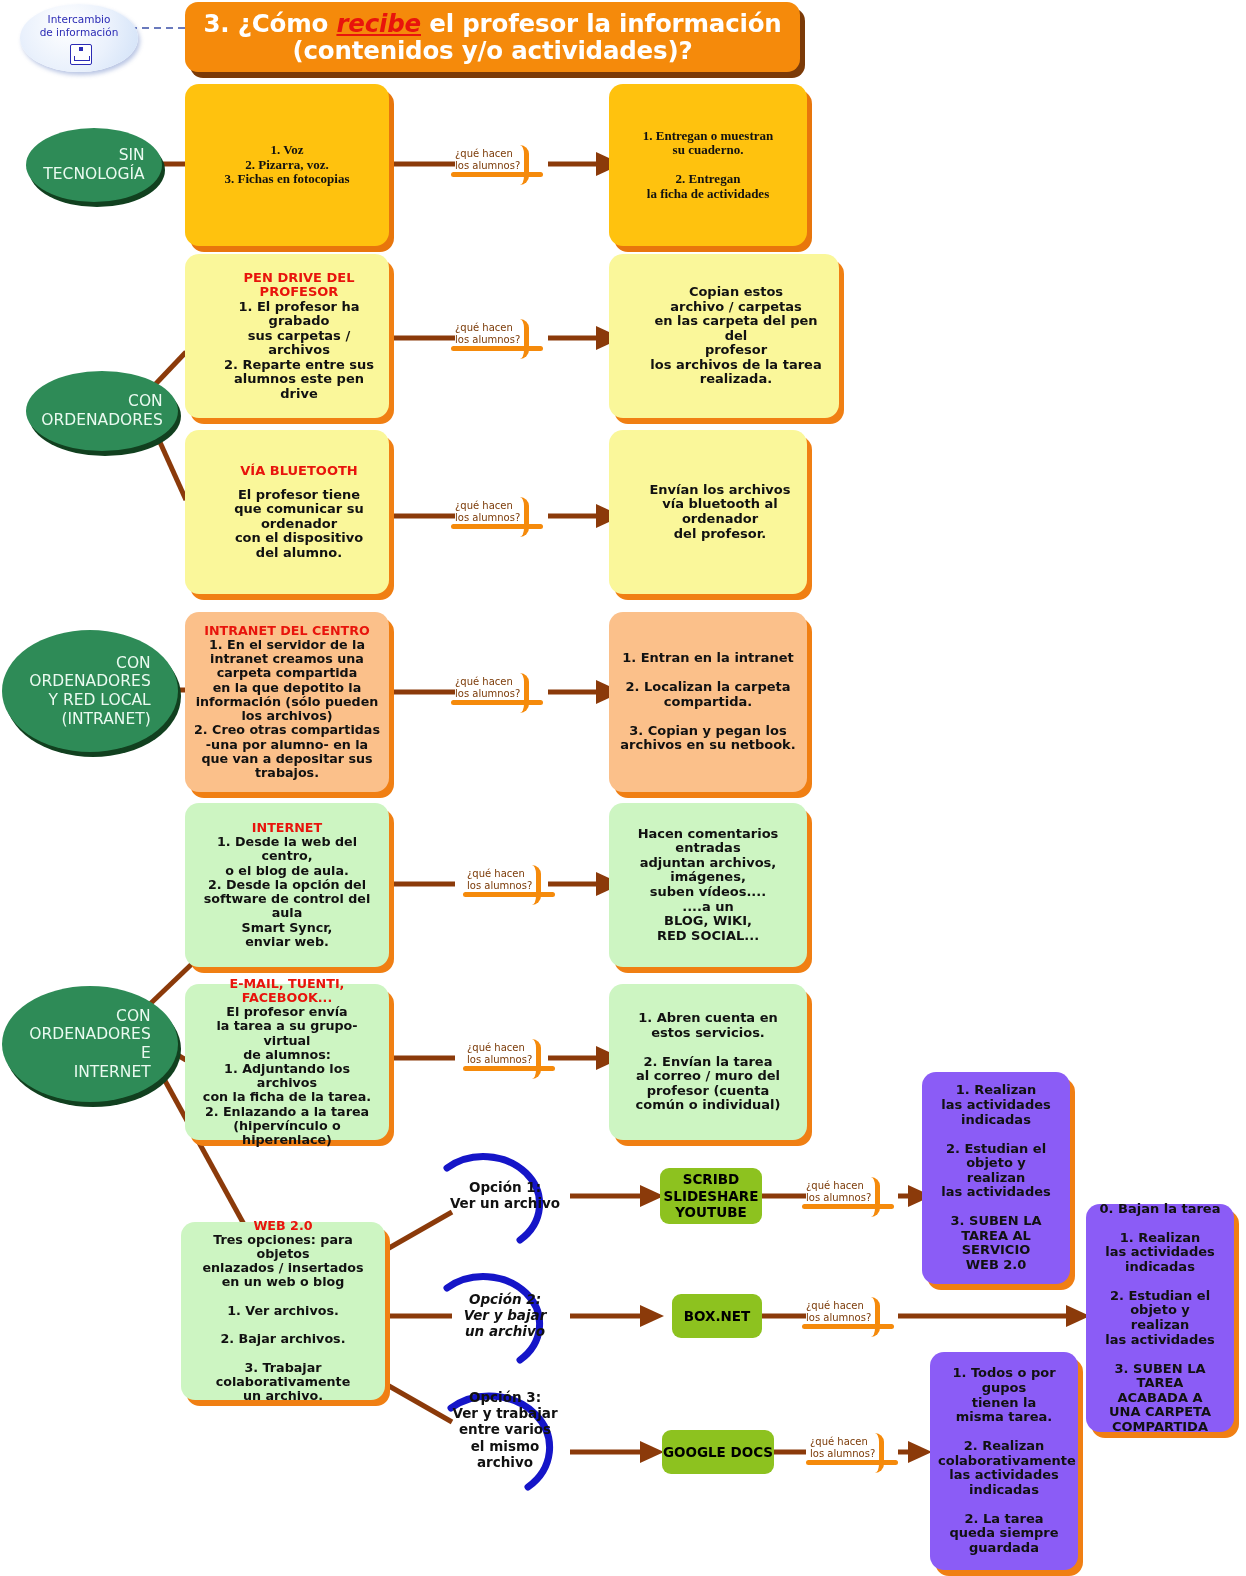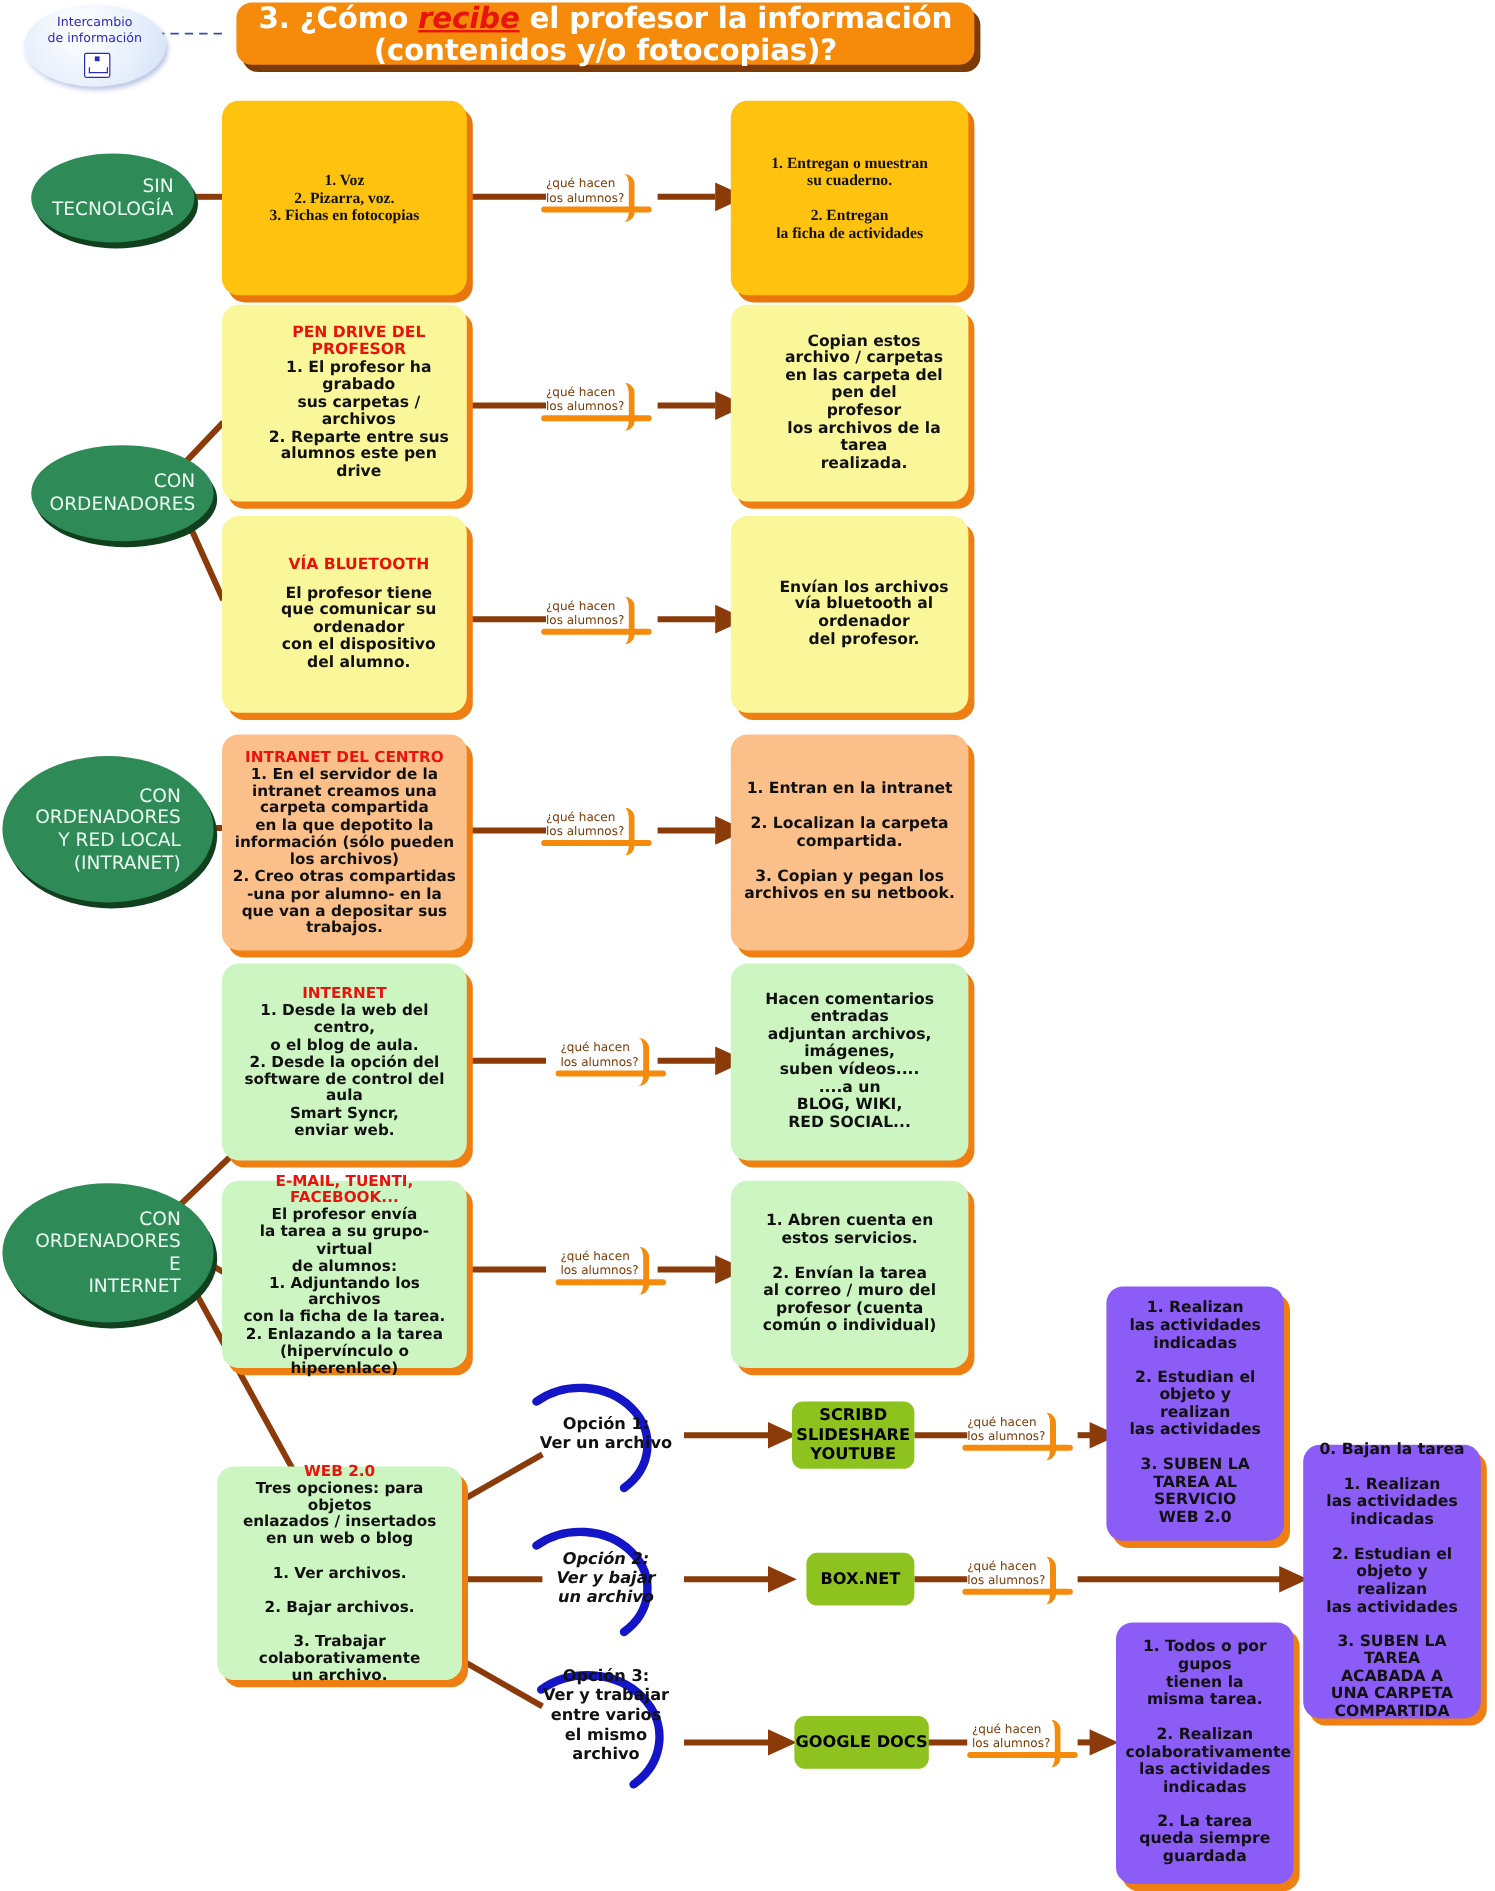--- a/index.html
+++ b/index.html
@@ -17,23 +17,23 @@
   .card.amber {background:#FFC20E;box-shadow:5px 6px 0 0 #E8760C;font-family:Liberation Serif, serif;}
   .card.lemon {background:#FAF79A;box-shadow:5px 6px 0 0 #F07F13;padding-left:32px;}
   .card.peach {background:#FBC08A;box-shadow:5px 6px 0 0 #F07F13;}
   .card.mint  {background:#CDF5C2;box-shadow:5px 6px 0 0 #F07F13;}
   .card.teal  {background:#8b5cf6;box-shadow:5px 6px 0 0 #F07F13;}
 
   .ttl{color:#E8140C;display:block;}
   .blank{display:block;height:.72em;}
 
   
-  .banner{position:absolute;left:185px;top:2px;width:615px;height:52px;
+  .banner{position:absolute;left:185px;top:2px;width:615px;height:70px;
           background:#F58A0B;border-radius:13px;box-shadow:5px 6px 0 0 #7B3A07;
-          display:flex;align-items:center;justify-content:center;z-index:4;margin-left:12px;}
+          display:flex;align-items:center;justify-content:center;z-index:4;}
   .banner .t{color:#ffffff;font-size:24.5px;font-weight:bold;text-align:center;
              line-height:1.12;letter-spacing:-.2px;}
   .banner .t u{color:#E8140C;font-style:italic;text-decoration:underline;}
 
   
   .logo{position:absolute;left:20px;top:4px;width:118px;height:72px;z-index:5;}
   .logo .el{position:absolute;left:0;top:0;width:118px;height:68px;border-radius:50%;
             background:radial-gradient(circle at 40% 32%,#ffffff 0%,#eaf1fc 52%,#cfe0f7 100%);
             box-shadow:2px 3px 4px rgba(90,120,190,.42);}
   .logo .lt{position:absolute;left:0;top:9px;width:118px;text-align:center;
@@ -145,21 +145,21 @@
     <div class="lt">
       <span>Intercambio</span><br>
       <span>de información</span>
     </div>
     <div class="ico"></div>
   </div>
 
   <div class="banner">
     <div class="t">
       <span>3. ¿Cómo </span><u>recibe</u><span>  el profesor la información</span><br>
-      <span>(contenidos y/o fotocopias)?</span>
+      <span>(contenidos y/o actividades)?</span>
     </div>
   </div>
 
   <div class="ell" style="left:26px;top:128px;width:136px;height:74px;font-size:15.5px;">
     <span>SIN<br>TECNOLOGÍA</span>
   </div>
   <div class="ell" style="left:26px;top:371px;width:152px;height:80px;font-size:15.5px;">
     <span>CON<br>ORDENADORES</span>
   </div>
   <div class="ell" style="left:2px;top:630px;width:176px;height:122px;font-size:15.5px;">
@@ -175,21 +175,21 @@
   <div class="card amber" style="left:609px;top:84px;width:198px;height:162px;font-size:13px;">
     <div class="inner"><span>1. Entregan o muestran<br>su cuaderno.<br><br>2. Entregan<br>la ficha de actividades</span></div>
   </div>
 
   <div class="card lemon" style="left:185px;top:254px;width:204px;height:164px;font-size:13px;">
     <div class="inner">
       <span class="ttl">PEN DRIVE DEL<br>PROFESOR</span>
       <span>1. El profesor ha grabado<br>sus carpetas / archivos<br>2. Reparte entre sus<br>alumnos este pen drive</span>
     </div>
   </div>
-  <div class="card lemon" style="left:609px;top:254px;width:198px;height:164px;font-size:13px;">
+  <div class="card lemon" style="left:609px;top:254px;width:230px;height:164px;font-size:13px;">
     <div class="inner"><span>Copian estos<br>archivo / carpetas<br>en las carpeta del pen del<br>profesor<br>los archivos de la tarea<br>realizada.</span></div>
   </div>
 
   <div class="card lemon" style="left:185px;top:430px;width:204px;height:164px;font-size:13px;">
     <div class="inner">
       <span class="ttl">VÍA BLUETOOTH</span>
       <span class="blank"></span>
       <span>El profesor tiene<br>que comunicar su<br>ordenador<br>con el dispositivo<br>del alumno.</span>
     </div>
   </div>

